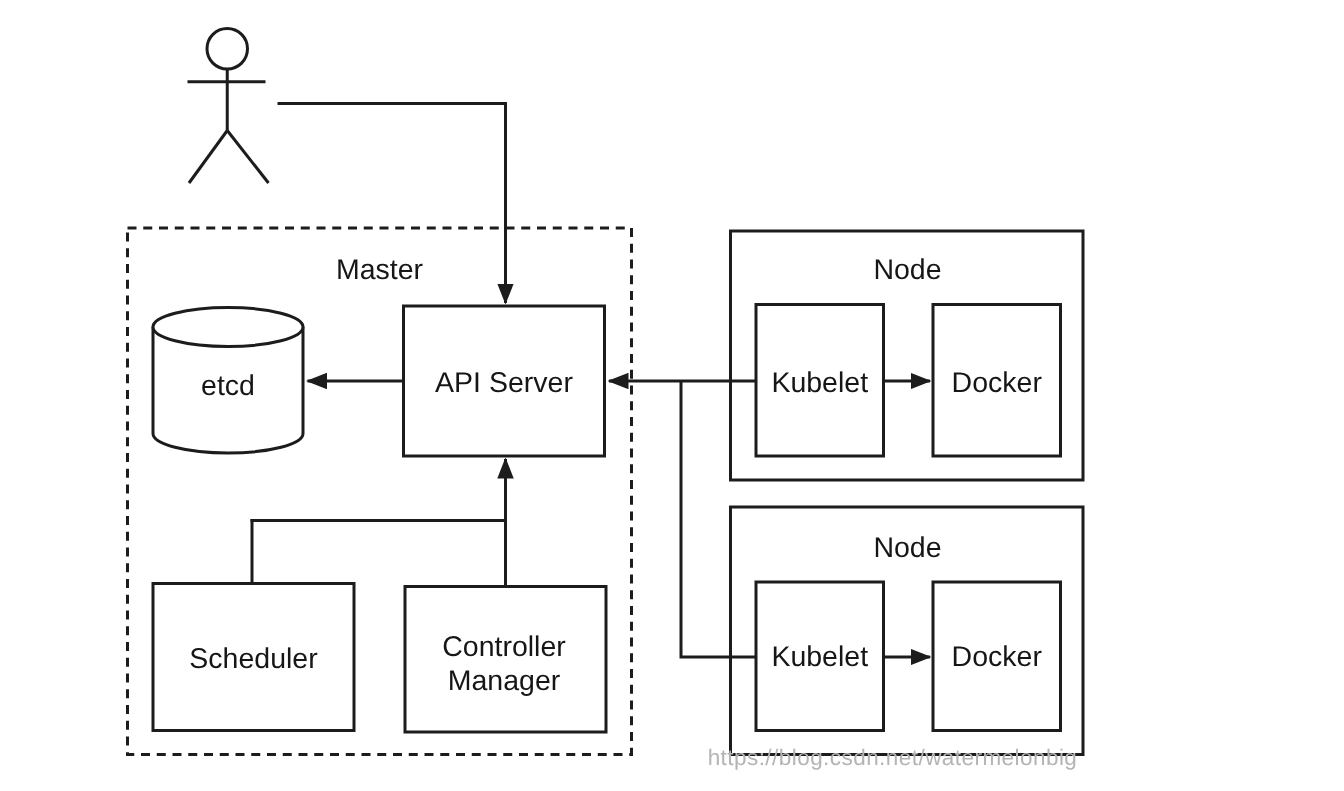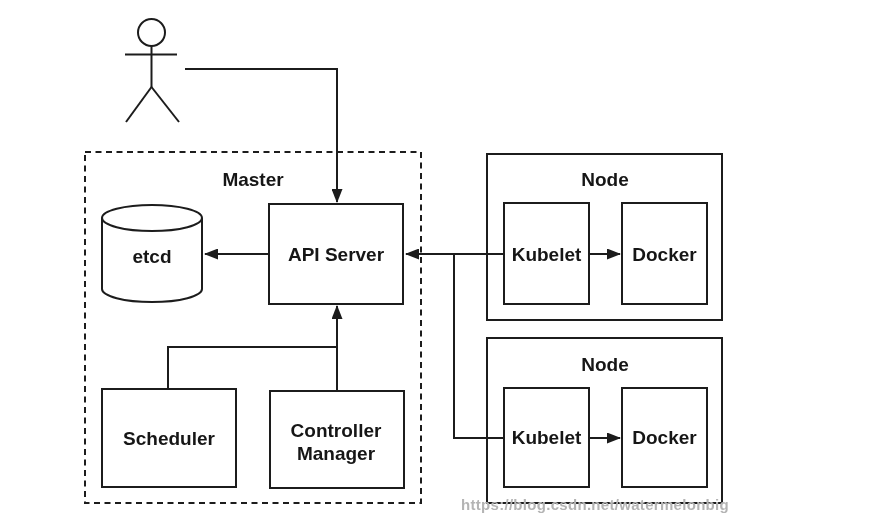--- a/index.html
+++ b/index.html
@@ -7,21 +7,20 @@
     --bg:#ffffff;
     --wm:#b4b4b4;
   }
   html,body{margin:0;padding:0;background:var(--bg);}
   .canvas{
     position:relative;
     width:760px;height:527px;
     background:var(--bg);
     overflow:hidden;
     font-family:"Liberation Sans", sans-serif;
-    font-weight:bold;
   }
   svg{display:block;}
   .shape{fill:none;stroke:var(--line);stroke-width:2;}
   .shape-filled{fill:var(--bg);stroke:var(--line);stroke-width:2;}
   .dashed{fill:none;stroke:var(--line);stroke-width:2;stroke-dasharray:6 4.5;}
   .flow{fill:none;stroke:var(--line);stroke-width:2;}
   .arrowhead{fill:var(--line);}
   text{
     font-family:"Liberation Sans", sans-serif;
     font-size:19px;

